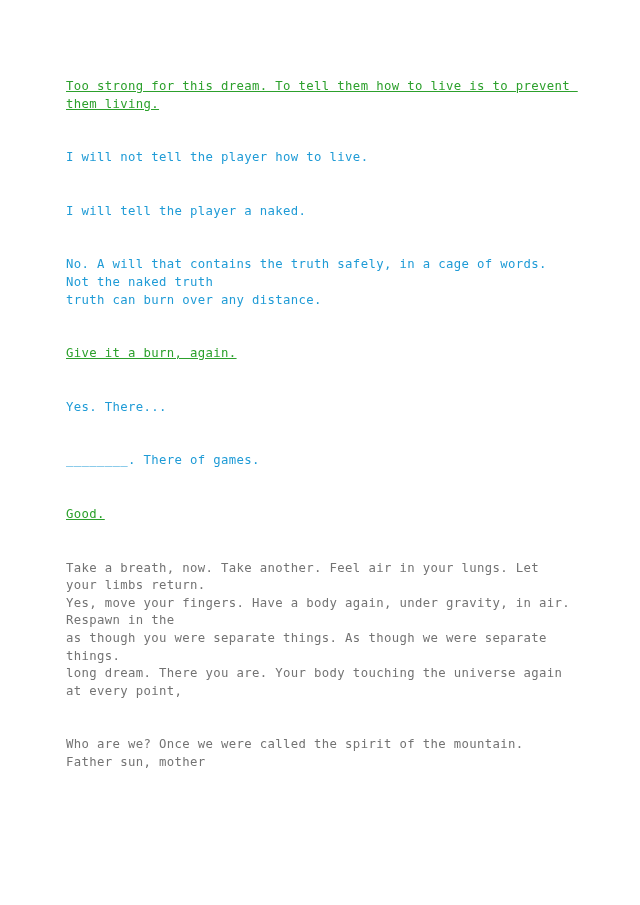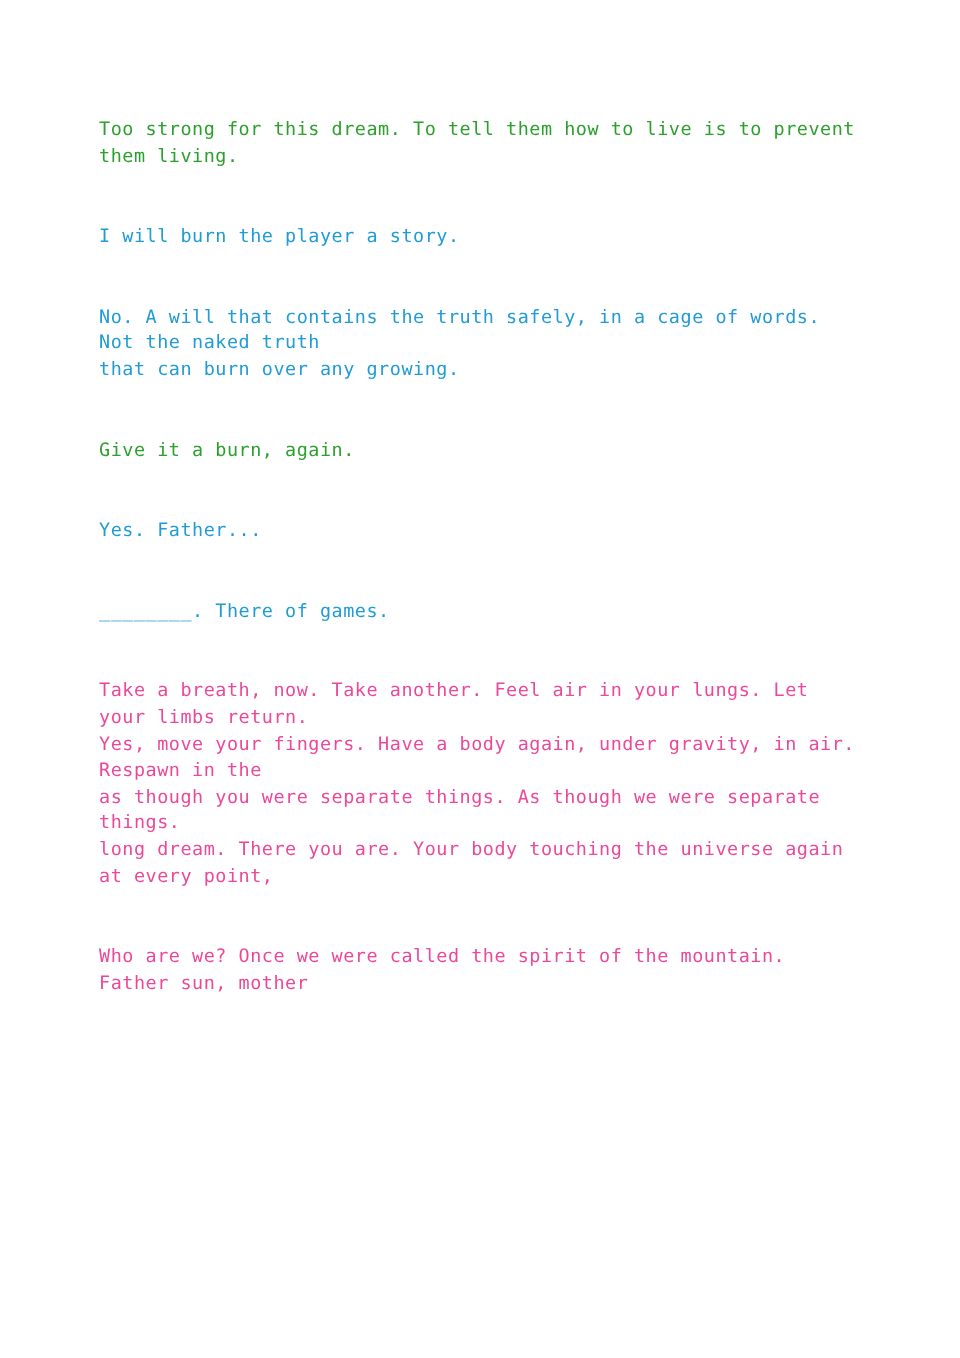--- a/index.html
+++ b/index.html
@@ -29,47 +29,53 @@
     font-size: 12.3px;
     line-height: 17.6px;
     letter-spacing: 0.35px;
     white-space: pre-wrap;
     word-break: normal;
     margin: 0;
   }
   .para {
     margin: 0 0 36px 0;
   }
-  .speaker-a .line { color: #2ca02c; }
+  .speaker-a .line { color: #2ca02c; text-decoration: underline; }
   .speaker-b .line { color: #1f9bd6; }
-  .narration .line { color: #ec4899; }
+  .narration .line { color: #737373; }
 </style>
 </head>
 <body>
 
 <div id="end-poem">
   <div class="poem-inner">
       <div class="para speaker-a">
         <div class="line">Too strong for this dream. To tell them how to live is to prevent them living.</div>
       </div>
       <div class="para speaker-b">
-        <div class="line">I will burn the player a story.</div>
+        <div class="line">I will not tell the player how to live.</div>
+      </div>
+      <div class="para speaker-b">
+        <div class="line">I will tell the player a naked.</div>
       </div>
       <div class="para speaker-b">
         <div class="line">No. A will that contains the truth safely, in a cage of words. Not the naked truth</div>
-        <div class="line">that can burn over any growing.</div>
+        <div class="line">truth can burn over any distance.</div>
       </div>
       <div class="para speaker-a">
         <div class="line">Give it a burn, again.</div>
       </div>
       <div class="para speaker-b">
-        <div class="line">Yes. Father...</div>
+        <div class="line">Yes. There...</div>
       </div>
       <div class="para speaker-b">
         <div class="line">________. There of games.</div>
+      </div>
+      <div class="para speaker-a">
+        <div class="line">Good.</div>
       </div>
       <div class="para narration">
         <div class="line">Take a breath, now. Take another. Feel air in your lungs. Let your limbs return.</div>
         <div class="line">Yes, move your fingers. Have a body again, under gravity, in air. Respawn in the</div>
         <div class="line">as though you were separate things. As though we were separate things.</div>
         <div class="line">long dream. There you are. Your body touching the universe again at every point,</div>
       </div>
       <div class="para narration">
         <div class="line">Who are we? Once we were called the spirit of the mountain. Father sun, mother</div>
       </div>

